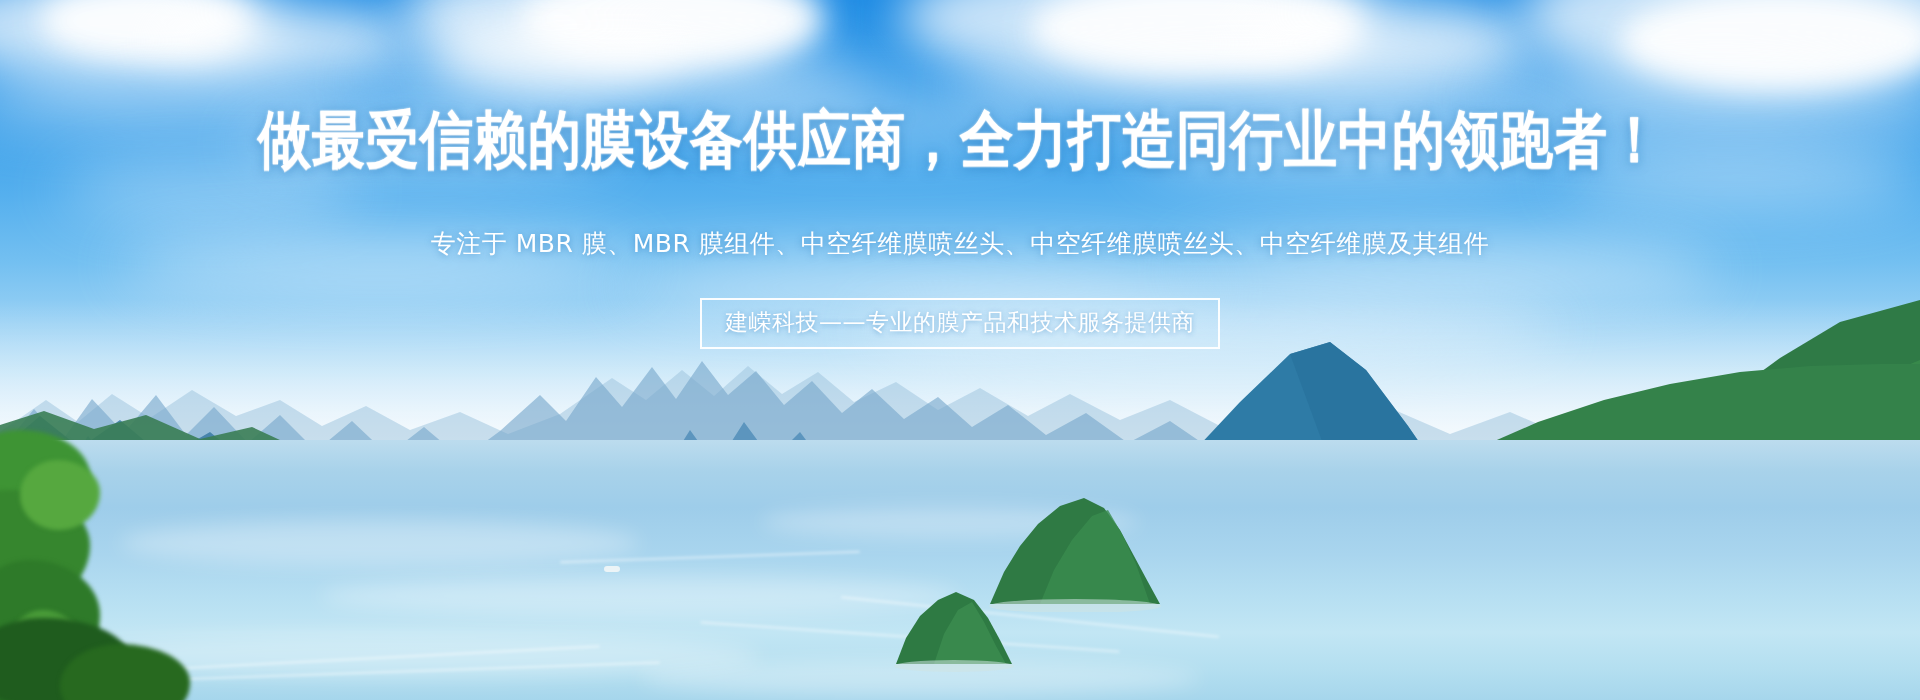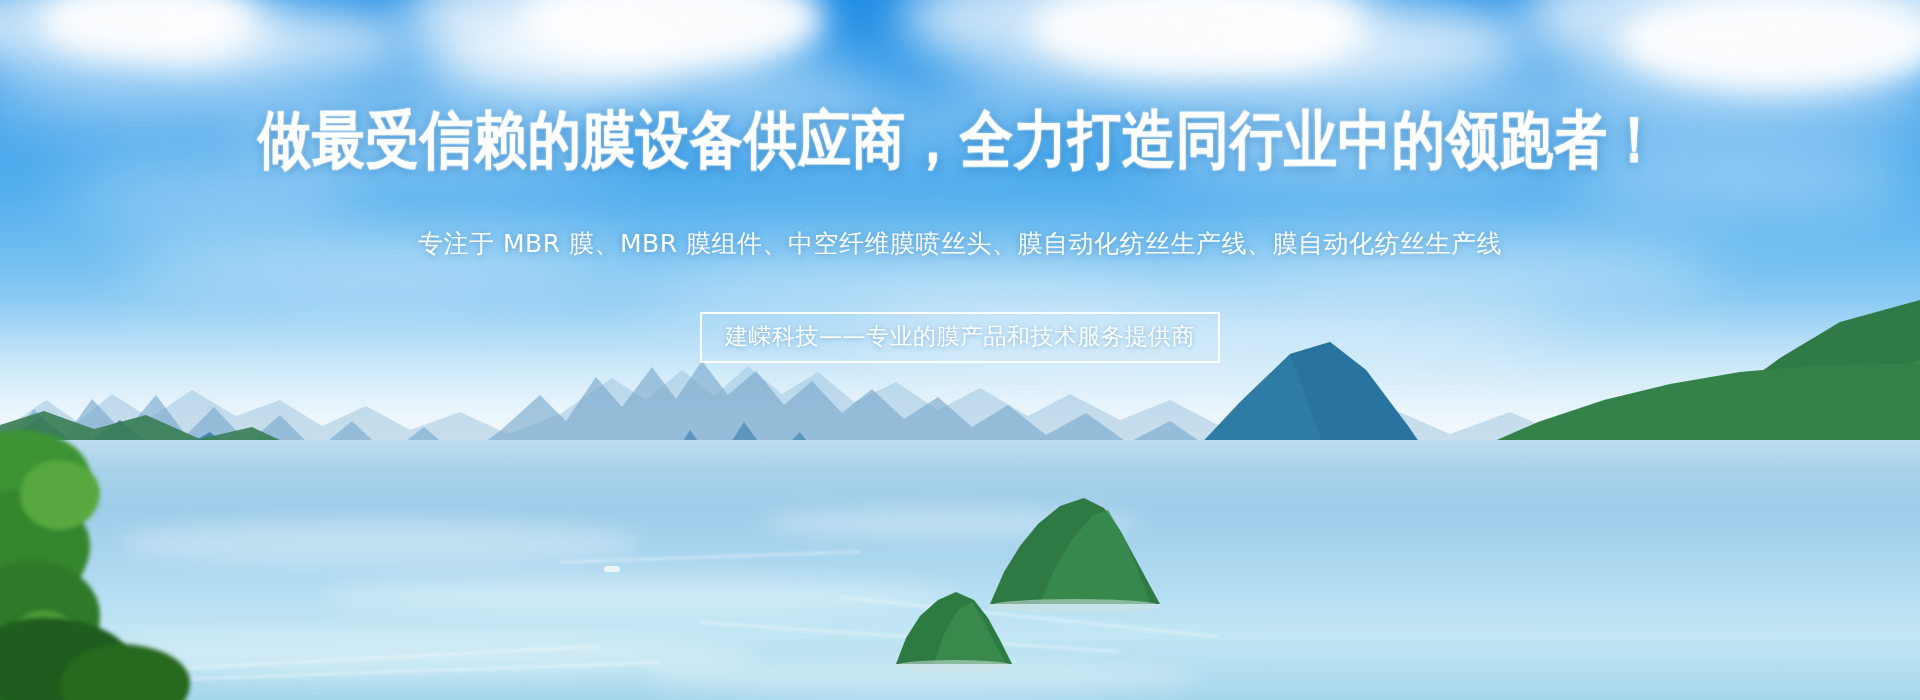--- a/index.html
+++ b/index.html
@@ -142,21 +142,21 @@
     font-size: 25px;
     font-weight: 400;
     line-height: 1.2;
     letter-spacing: .5px;
     color: #ffffff;
     white-space: nowrap;
     text-shadow: 0 1px 6px rgba(30,110,180,.5);
   }
   .tagbox {
     position: absolute;
-    top: 312px;
+    top: 298px;
     left: 50%;
     transform: translateX(-50%);
     border: 2px solid rgba(255,255,255,.95);
     padding: 11px 23px 13px;
     box-sizing: border-box;
   }
   .tagtext {
     font-family: "DejaVu Sans", "Liberation Sans", sans-serif;
     font-size: 23px;
     font-weight: 400;
@@ -357,21 +357,21 @@
   </div>
   <div style="position:absolute; left:-30px; top:618px; width:230px; height:110px;">
     <div class="leafmass" style="position:absolute; left:0px;   top:0px;  width:160px; height:90px; background:#1f5c1e;"></div>
     <div class="leafmass" style="position:absolute; left:90px;  top:26px; width:130px; height:84px; background:#27691f;"></div>
   </div>
 
   <div class="copy">
 
     <h1 class="headline">做最受信赖的膜设备供应商，全力打造同行业中的领跑者！</h1>
 
-    <p class="subline">专注于 MBR 膜、MBR 膜组件、中空纤维膜喷丝头、膜自动化纺丝生产线、膜自动化纺丝生产线</p>
+    <p class="subline">专注于 MBR 膜、MBR 膜组件、中空纤维膜喷丝头、中空纤维膜喷丝头、中空纤维膜及其组件</p>
 
     <div class="tagbox">
       <span class="tagtext">建嵘科技——专业的膜产品和技术服务提供商</span>
     </div>
 
   </div>
 
 </div>
 
 </body></html>

